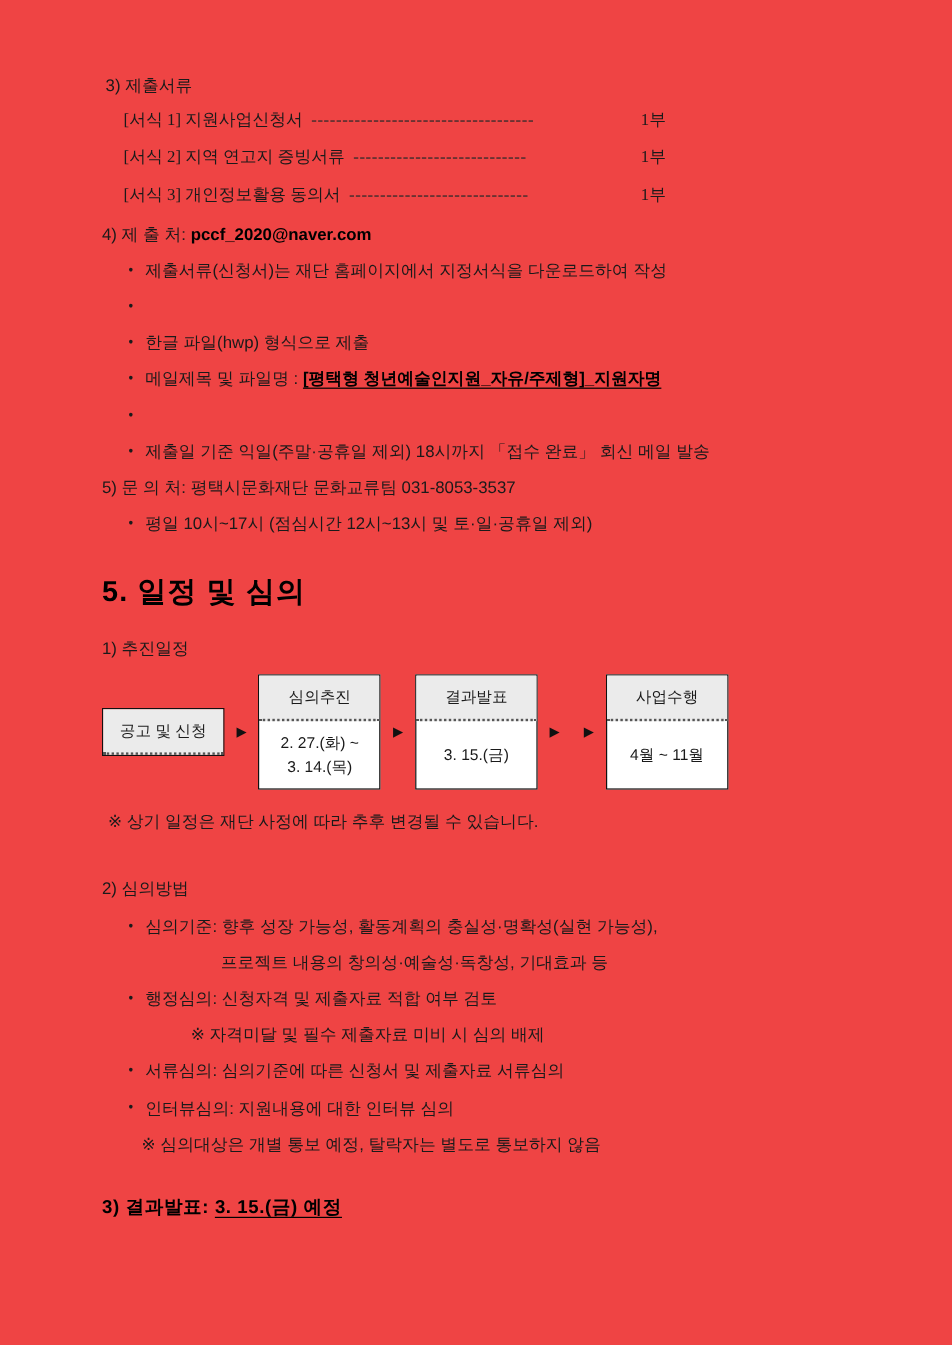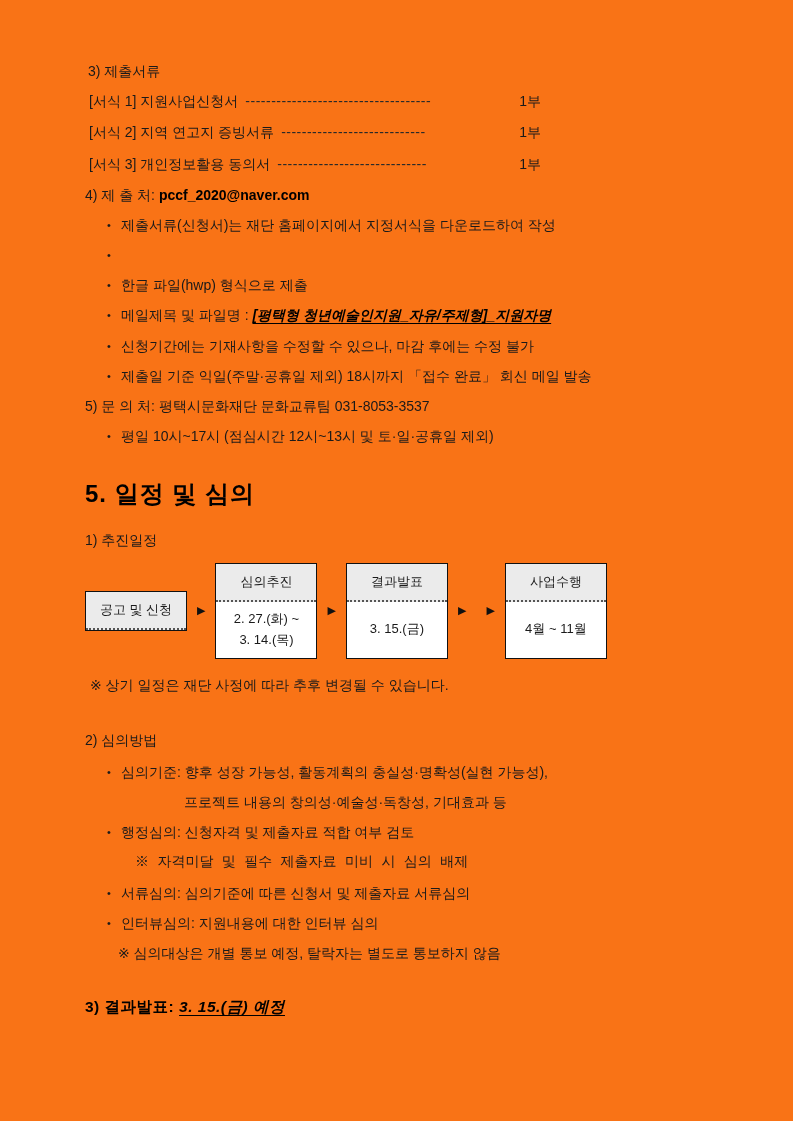--- a/index.html
+++ b/index.html
@@ -1,45 +1,45 @@
 <!DOCTYPE html>
 <html><head>
 <meta charset="utf-8">
 <style>
   html,body{margin:0;padding:0;background:#ffffff;}
   .page{
     position:relative;
     width:793px;height:1121px;
-    background:#f97316;
+    background:#ef4444;
     box-sizing:border-box;
     padding:62px 70px 0 85px;
     font-family:"Liberation Sans","DejaVu Sans",sans-serif;
     color:#1a1a1a;
     font-size:14px;
     line-height:1.3;
     overflow:hidden;
   }
   .p{margin:0 0 12px 0;}
   .sec-title{margin-left:3px;margin-bottom:12px;}
   .form-row{
     display:flex;align-items:flex-end;
-    width:452px;margin-left:4px;margin-bottom:13px;
+    width:452px;margin-left:18px;margin-bottom:13px;
     white-space:nowrap;
+    font-family:Liberation Serif, serif;
   }
   .form-label{flex:none;padding-right:7px;}
   .form-dashes{flex:1;overflow:hidden;color:#2a2a2a;letter-spacing:.5px;}
   .form-count{flex:none;padding-left:7px;}
   .email{font-weight:bold;color:#000;}
   .bullet-row{display:flex;margin:0 0 12px 22px;}
   .bullet-glyph{flex:none;width:14px;font-size:11px;line-height:18px;}
   .em-underline{
     font-weight:bold;color:#000;
     text-decoration:underline;
     text-underline-offset:3px;
-    font-style:italic;
   }
   .h2{
     font-size:24px;font-weight:bold;color:#000;
     margin:33px 0 22px 0;letter-spacing:1px;
   }
   .sub{margin:0 0 13px 0;}
   .timeline{
     display:flex;align-items:center;
     margin:0 0 17px 0;
   }
@@ -64,21 +64,21 @@
     line-height:1.55;
   }
   .arrow{
     flex:none;
     padding:0 10px;
     font-size:11px;color:#111;
   }
   .note{margin:0 0 0 5px;}
   .sub2{margin:37px 0 14px 0;}
   .indent1{margin-left:99px;}
-  .indent-note{margin:0 0 12px 50px;font-family:Liberation Mono, monospace;}
+  .indent-note{margin:0 0 12px 74px;}
   .indent-note2{margin:0 0 12px 33px;}
   .result-line{
     margin-top:35px;
     font-size:15.5px;font-weight:bold;color:#000;
     letter-spacing:.5px;
   }
 </style>
 </head>
 <body>
 
@@ -116,21 +116,20 @@
   <div class="bullet-row">
     <span class="bullet-glyph">•</span>
     <span>한글 파일(hwp) 형식으로 제출</span>
   </div>
   <div class="bullet-row">
     <span class="bullet-glyph">•</span>
     <span><span>메일제목 및 파일명 : </span><span class="em-underline">[평택형 청년예술인지원_자유/주제형]_지원자명</span></span>
   </div>
   <div class="bullet-row">
     <span class="bullet-glyph">•</span>
-    <span>신청기간에는 기재사항을 수정할 수 있으나, 마감 후에는 수정 불가</span>
   </div>
   <div class="bullet-row">
     <span class="bullet-glyph">•</span>
     <span>제출일 기준 익일(주말·공휴일 제외) 18시까지 「접수 완료」 회신 메일 발송</span>
   </div>
 
   <div class="p">5) 문 의 처: 평택시문화재단 문화교류팀 031-8053-3537</div>
   <div class="bullet-row">
     <span class="bullet-glyph">•</span>
     <span>평일 10시~17시 (점심시간 12시~13시 및 토·일·공휴일 제외)</span>

